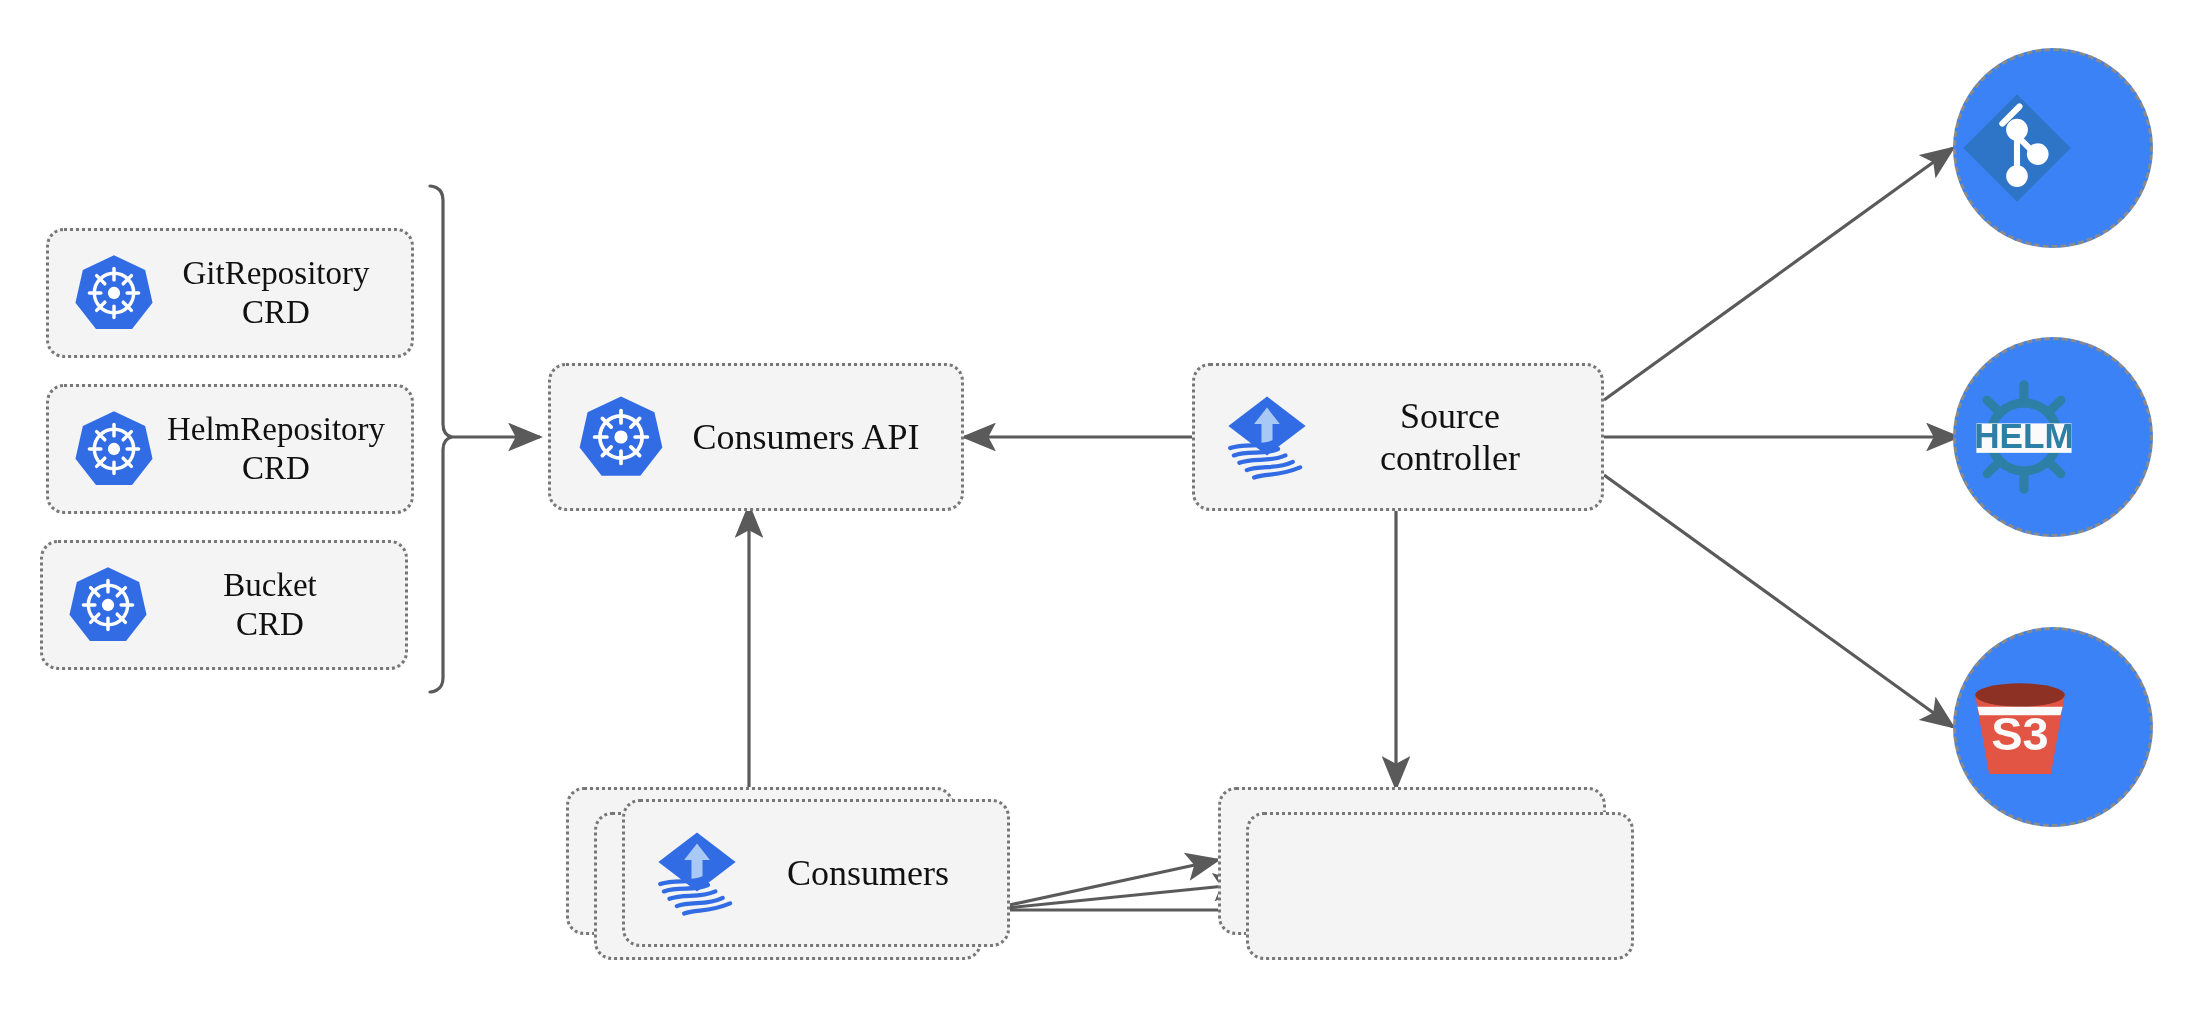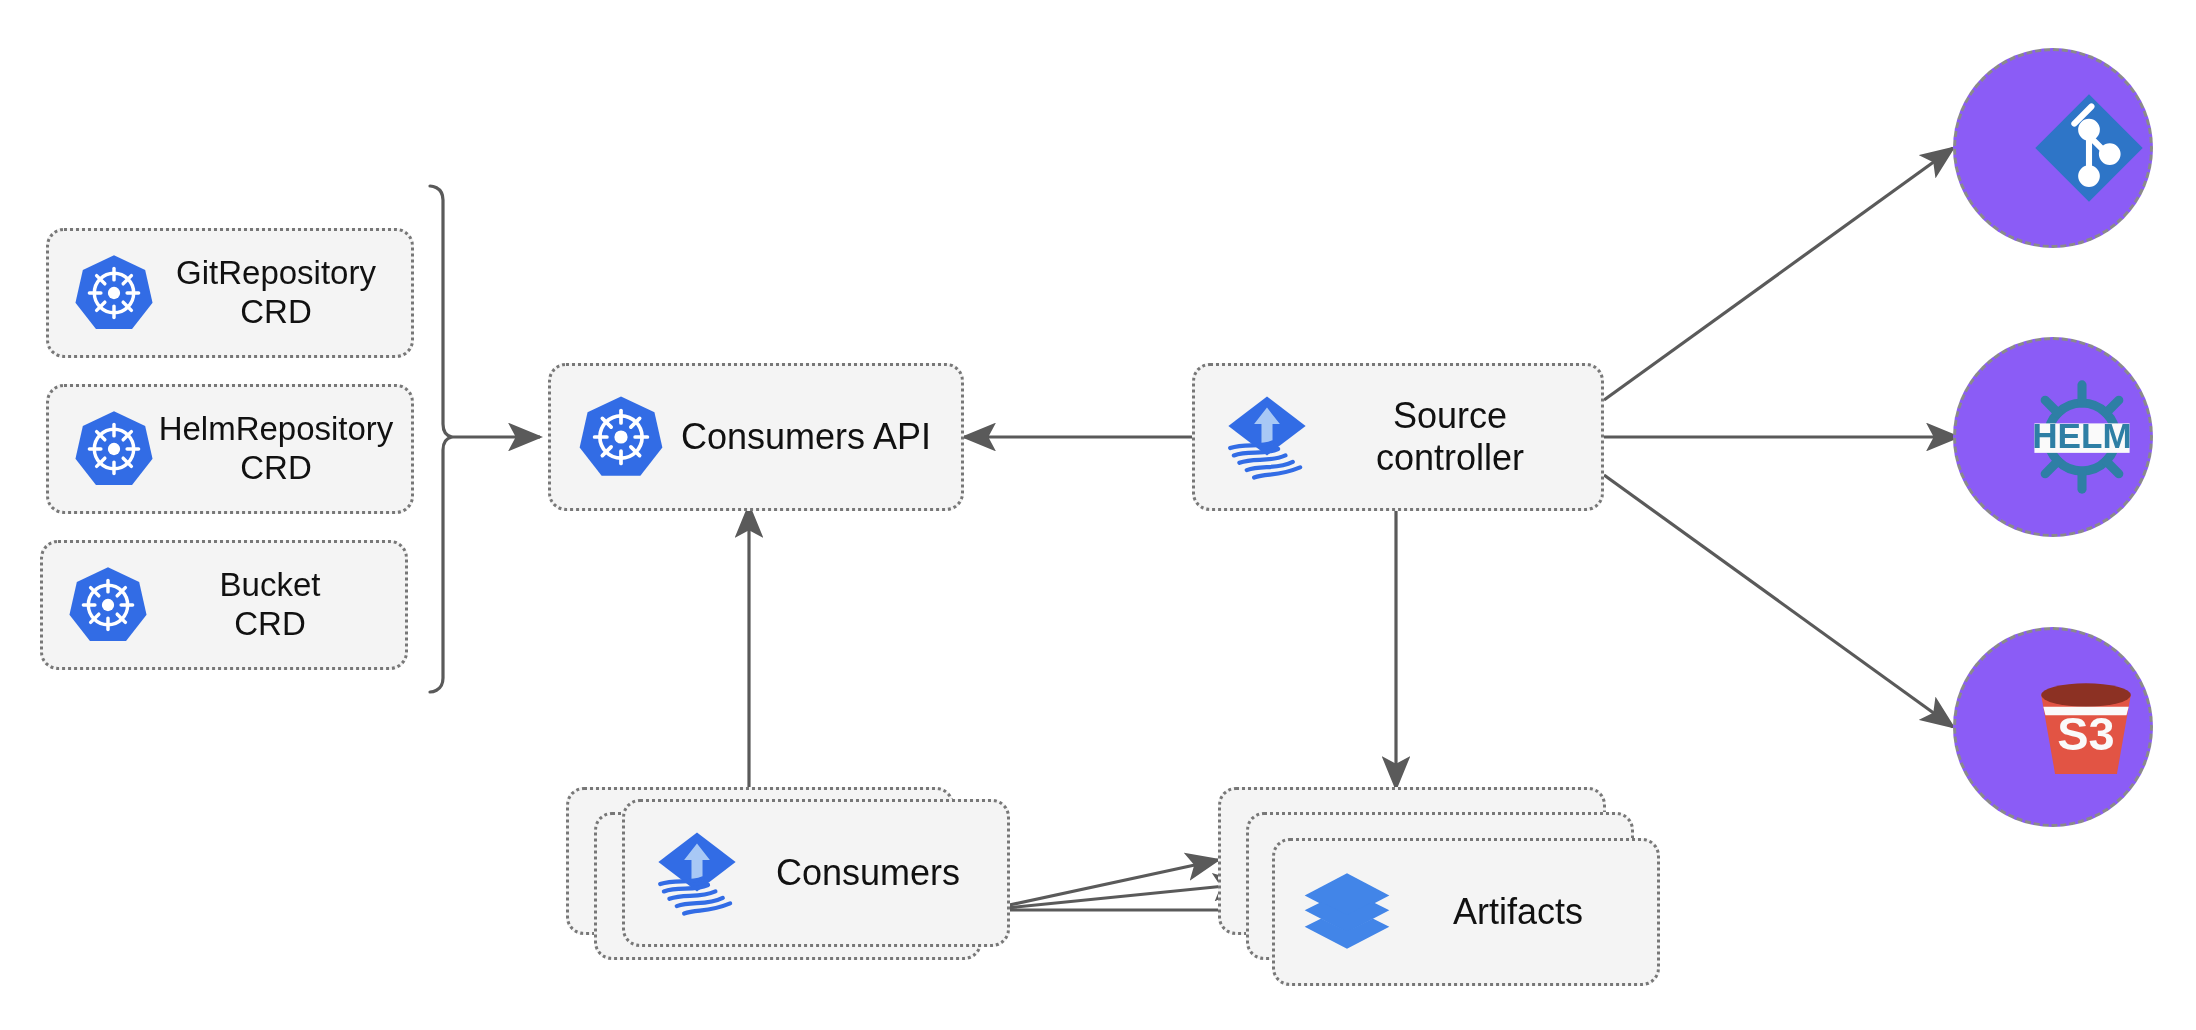--- a/index.html
+++ b/index.html
@@ -19,20 +19,21 @@
   
   .card {
     position: absolute;
     box-sizing: border-box;
     background: #f4f4f4;
     border: 3px dotted #777777;
     border-radius: 18px;
     display: flex;
     align-items: center;
     justify-content: space-between;
+    font-family: Liberation Serif, serif;
   }
   .card-label {
     color: #111111;
     font-size: 34px;
     line-height: 1.18;
     text-align: center;
     white-space: pre-line;
     flex: 1 1 auto;
     padding-right: 14px;
   }
@@ -49,24 +50,24 @@
   .mid-card { height: 148px; padding-left: 26px; }
 
   
   .ext-circle {
     position: absolute;
     box-sizing: border-box;
     width: 200px;
     height: 200px;
     border-radius: 50%;
     border: 3px dashed #8a8a8a;
-    background: #8b5cf6;
+    background: #3b82f6;
     display: flex;
     align-items: center;
-    justify-content: flex-end;
+    justify-content: flex-start;
   }
 
   
   .stack-ghost {
     position: absolute;
     box-sizing: border-box;
     background: #f4f4f4;
     border: 3px dotted #777777;
     border-radius: 18px;
   }
@@ -222,28 +223,20 @@
         <path d="M20 78 C36 72, 52 78, 70 70"></path>
         <path d="M28 86 C44 80, 60 86, 78 77"></path>
         <path d="M36 94 C50 89, 62 93, 86 83"></path>
       </g>
     </svg>
     <div class="card-label" style="font-size:36px;">Consumers</div>
   </div>
 
   <div class="stack-ghost" style="left:1218px; top:787px; width:388px; height:148px;"></div>
   <div class="stack-ghost" style="left:1246px; top:812px; width:388px; height:148px;"></div>
-  <div class="card" style="left:1272px; top:838px; width:388px; height:148px; padding-left:26px;">
-    <svg class="card-icon" width="92" height="92" viewBox="0 0 100 100">
-      <path d="M50 8 L96 32 L50 56 L4 32 Z" fill="#4285E8"></path>
-      <path d="M4 48 L22 39 L50 53 L78 39 L96 48 L50 72 Z" fill="#4285E8"></path>
-      <path d="M4 66 L22 57 L50 71 L78 57 L96 66 L50 90 Z" fill="#4285E8"></path>
-    </svg>
-    <div class="card-label" style="font-size:36px;">Artifacts</div>
-  </div>
 
   <div class="ext-circle" style="left:1953px; top:48px;">
     <svg width="122" height="122" viewBox="0 0 100 100">
       <path d="M50 6 L94 50 L50 94 L6 50 Z" fill="#2E75C7"></path>
       <g stroke="#ffffff" stroke-width="5" fill="#ffffff" stroke-linecap="round">
         <line x1="50" y1="30" x2="50" y2="72"></line>
         <line x1="50" y1="40" x2="64" y2="54"></line>
         <line x1="38" y1="30" x2="52" y2="16"></line>
         <circle cx="50" cy="35" r="6.4"></circle>
         <circle cx="67" cy="55" r="6.4"></circle>

